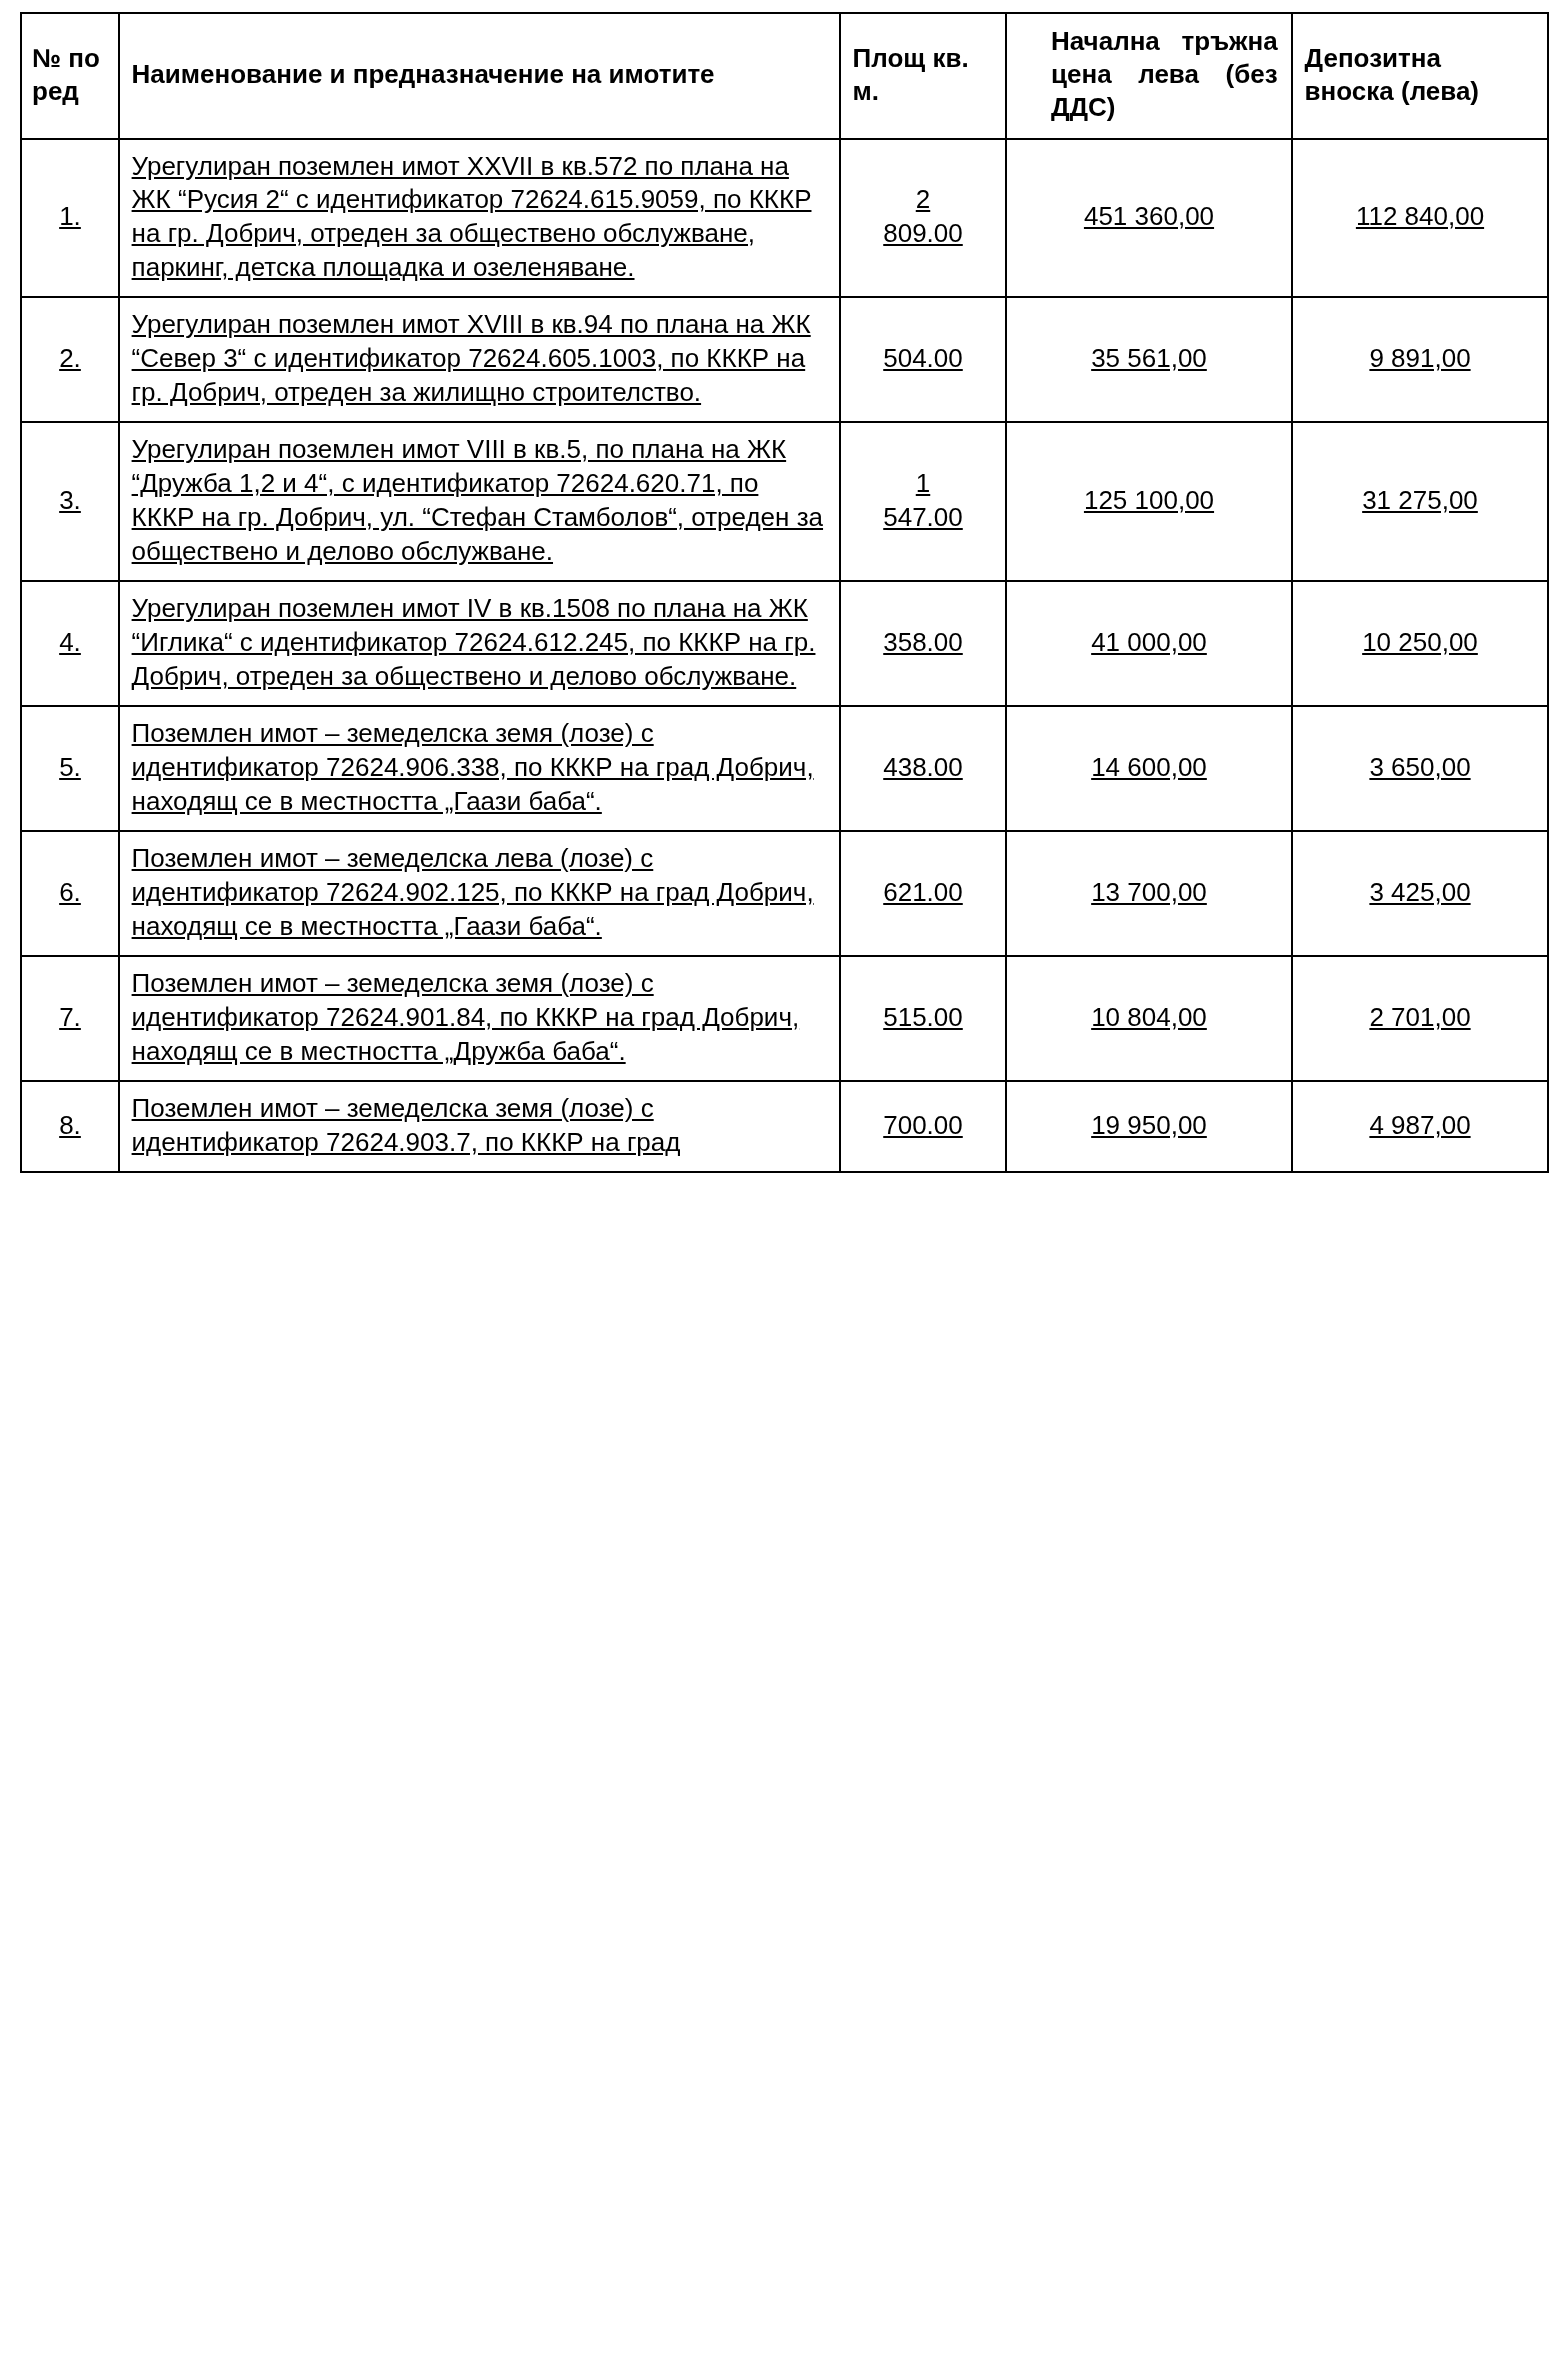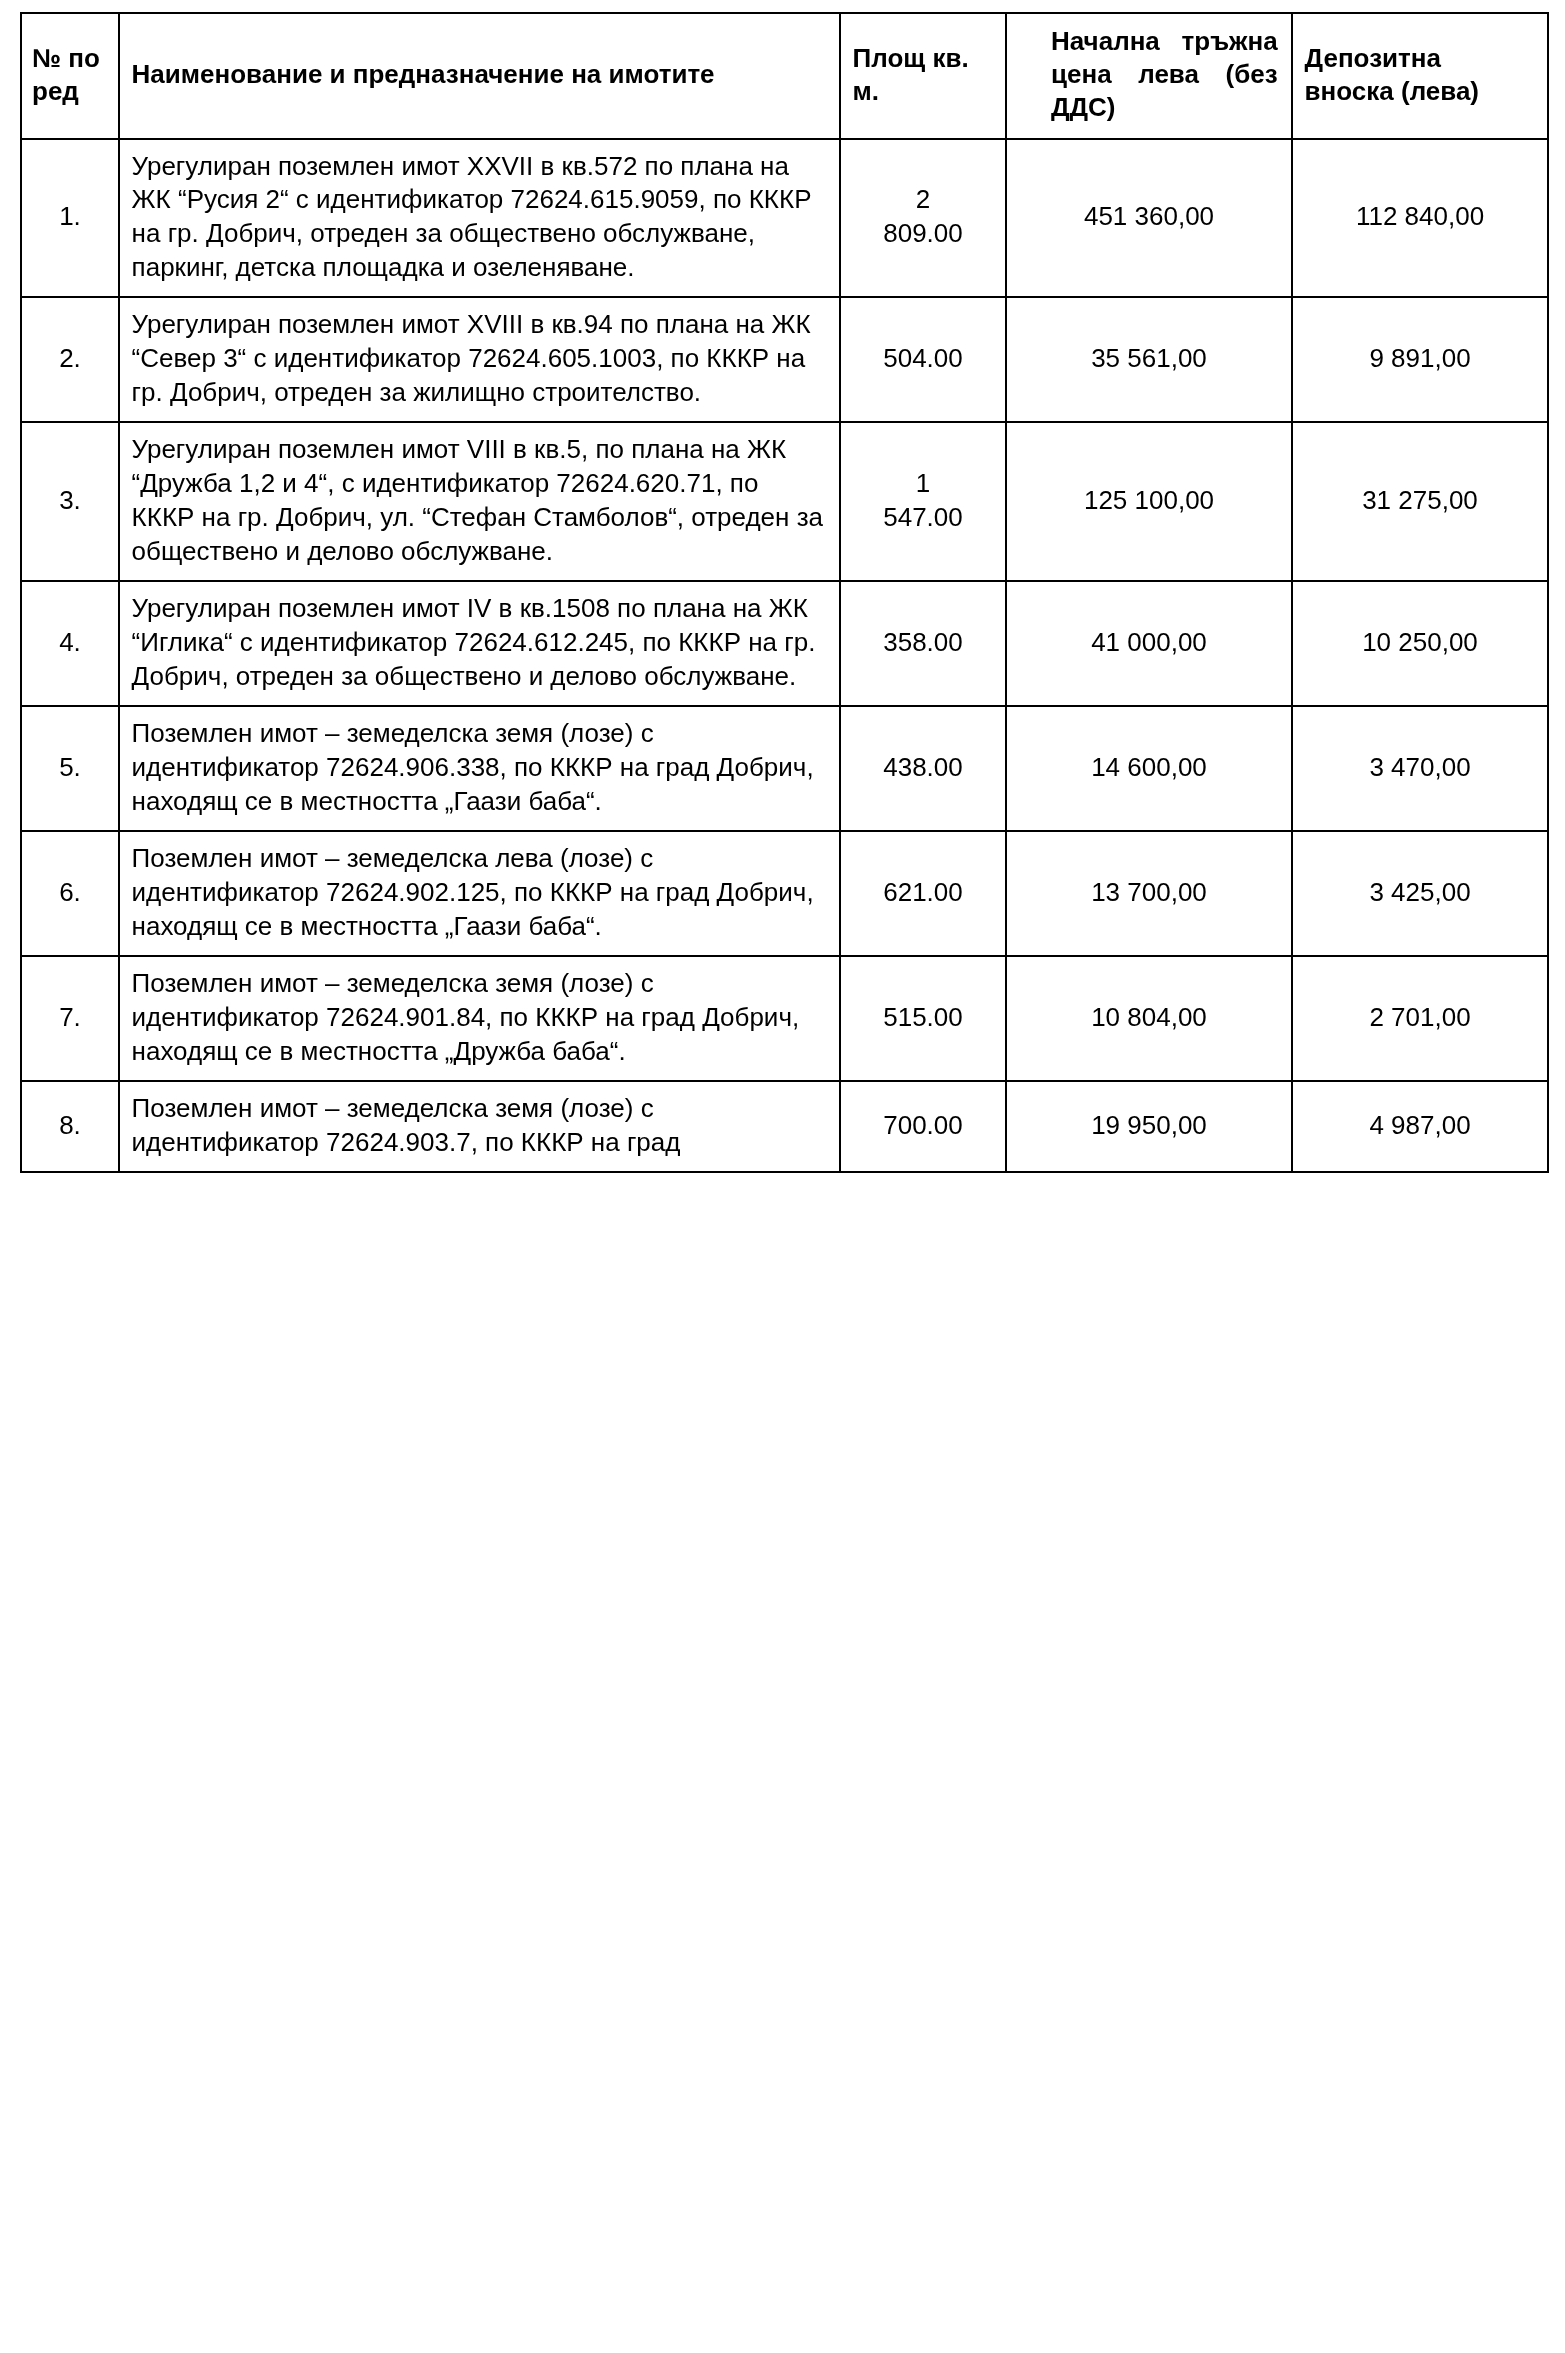--- a/index.html
+++ b/index.html
@@ -57,20 +57,21 @@
   thead th.head-price span.lastline {
     display: block;
     text-align: right;
     text-align-last: left;
   }
 
   tbody td {
     font-size: 26px;
     line-height: 1.30;
     padding: 10px 11.6px 11.6px 11.6px;
+    text-decoration: underline;
   }
   td.cell-num {
     text-align: center;
     padding-left: 3.3px;
     padding-right: 3.3px;
   }
   td.cell-name {
     text-align: left;
   }
   td.cell-area,
@@ -143,21 +144,21 @@
         <td class="cell-price">41 000,00</td>
         <td class="cell-dep">10 250,00</td>
       </tr>
       <tr>
         <td class="cell-num">5.</td>
         <td class="cell-name">Поземлен имот – земеделска земя (лозе) с идентификатор 72624.906.338, по КККР на град Добрич, находящ се в местността „Гаази баба“.</td>
         <td class="cell-area">
             <span class="area-wrap">438.00</span>
           </td>
         <td class="cell-price">14 600,00</td>
-        <td class="cell-dep">3 470,00</td>
+        <td class="cell-dep">3 650,00</td>
       </tr>
       <tr>
         <td class="cell-num">6.</td>
         <td class="cell-name">Поземлен имот – земеделска лева (лозе) с идентификатор 72624.902.125, по КККР на град Добрич, находящ се в местността „Гаази баба“.</td>
         <td class="cell-area">
             <span class="area-wrap">621.00</span>
           </td>
         <td class="cell-price">13 700,00</td>
         <td class="cell-dep">3 425,00</td>
       </tr>

